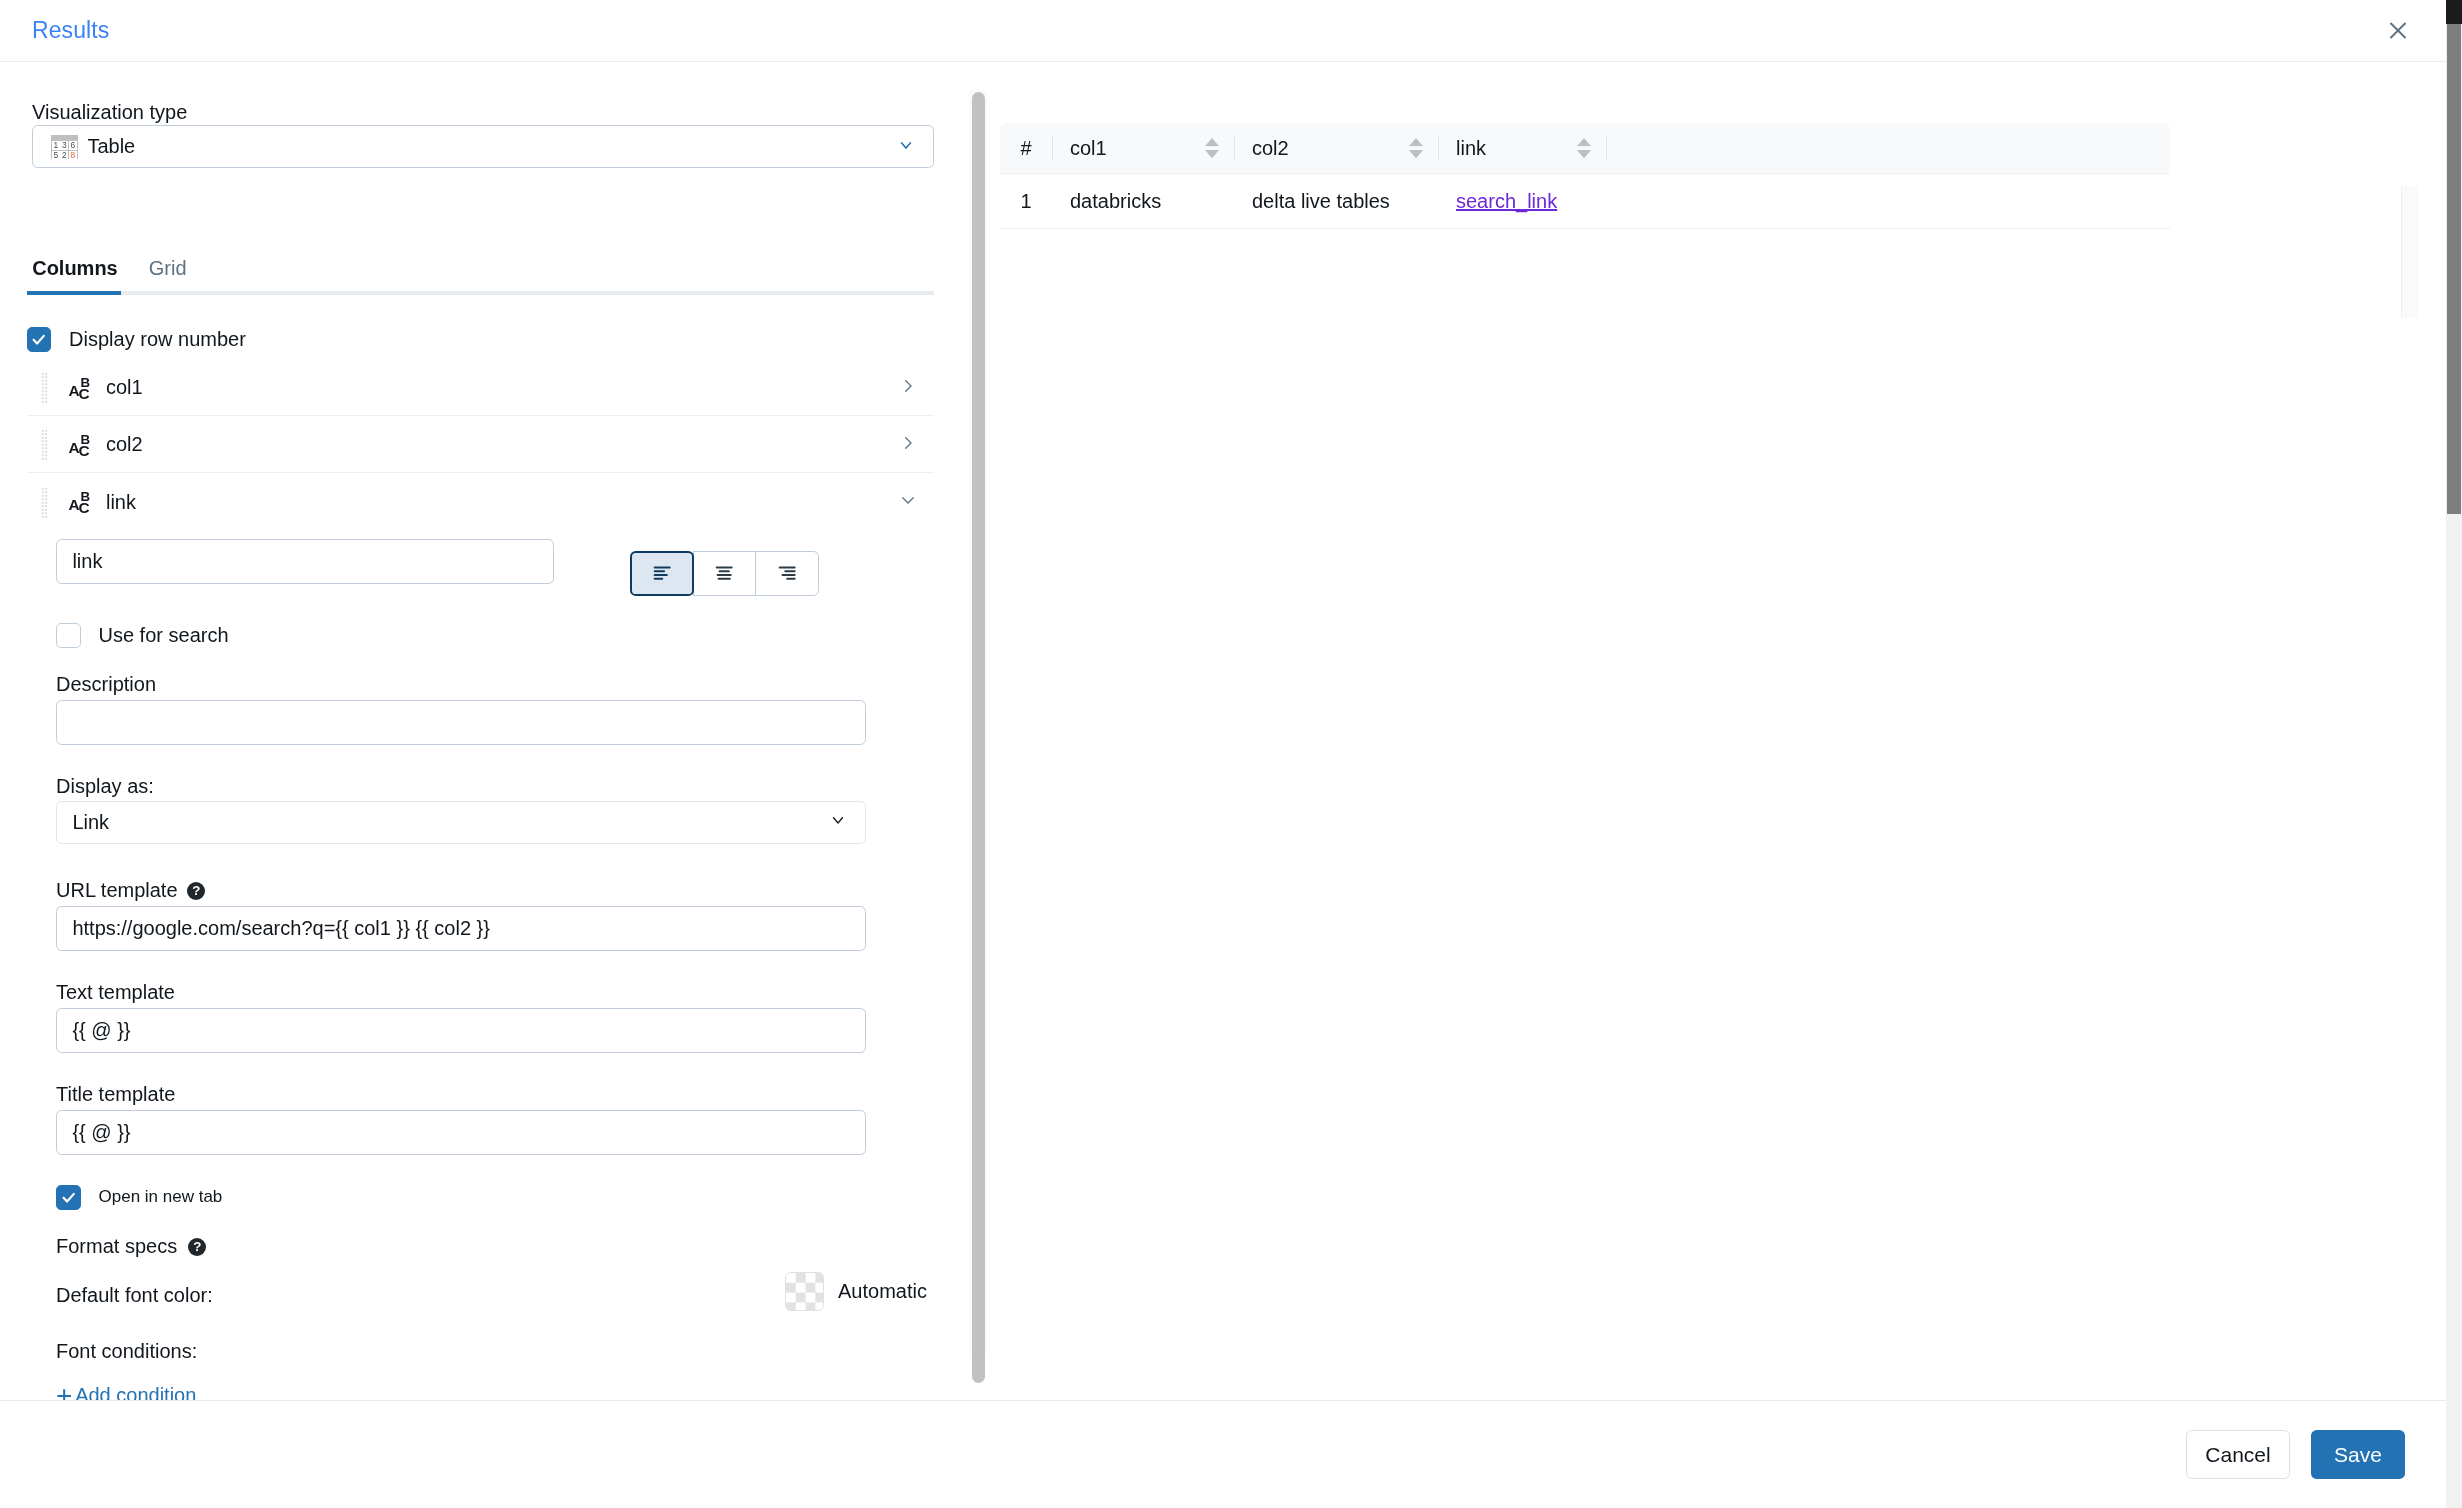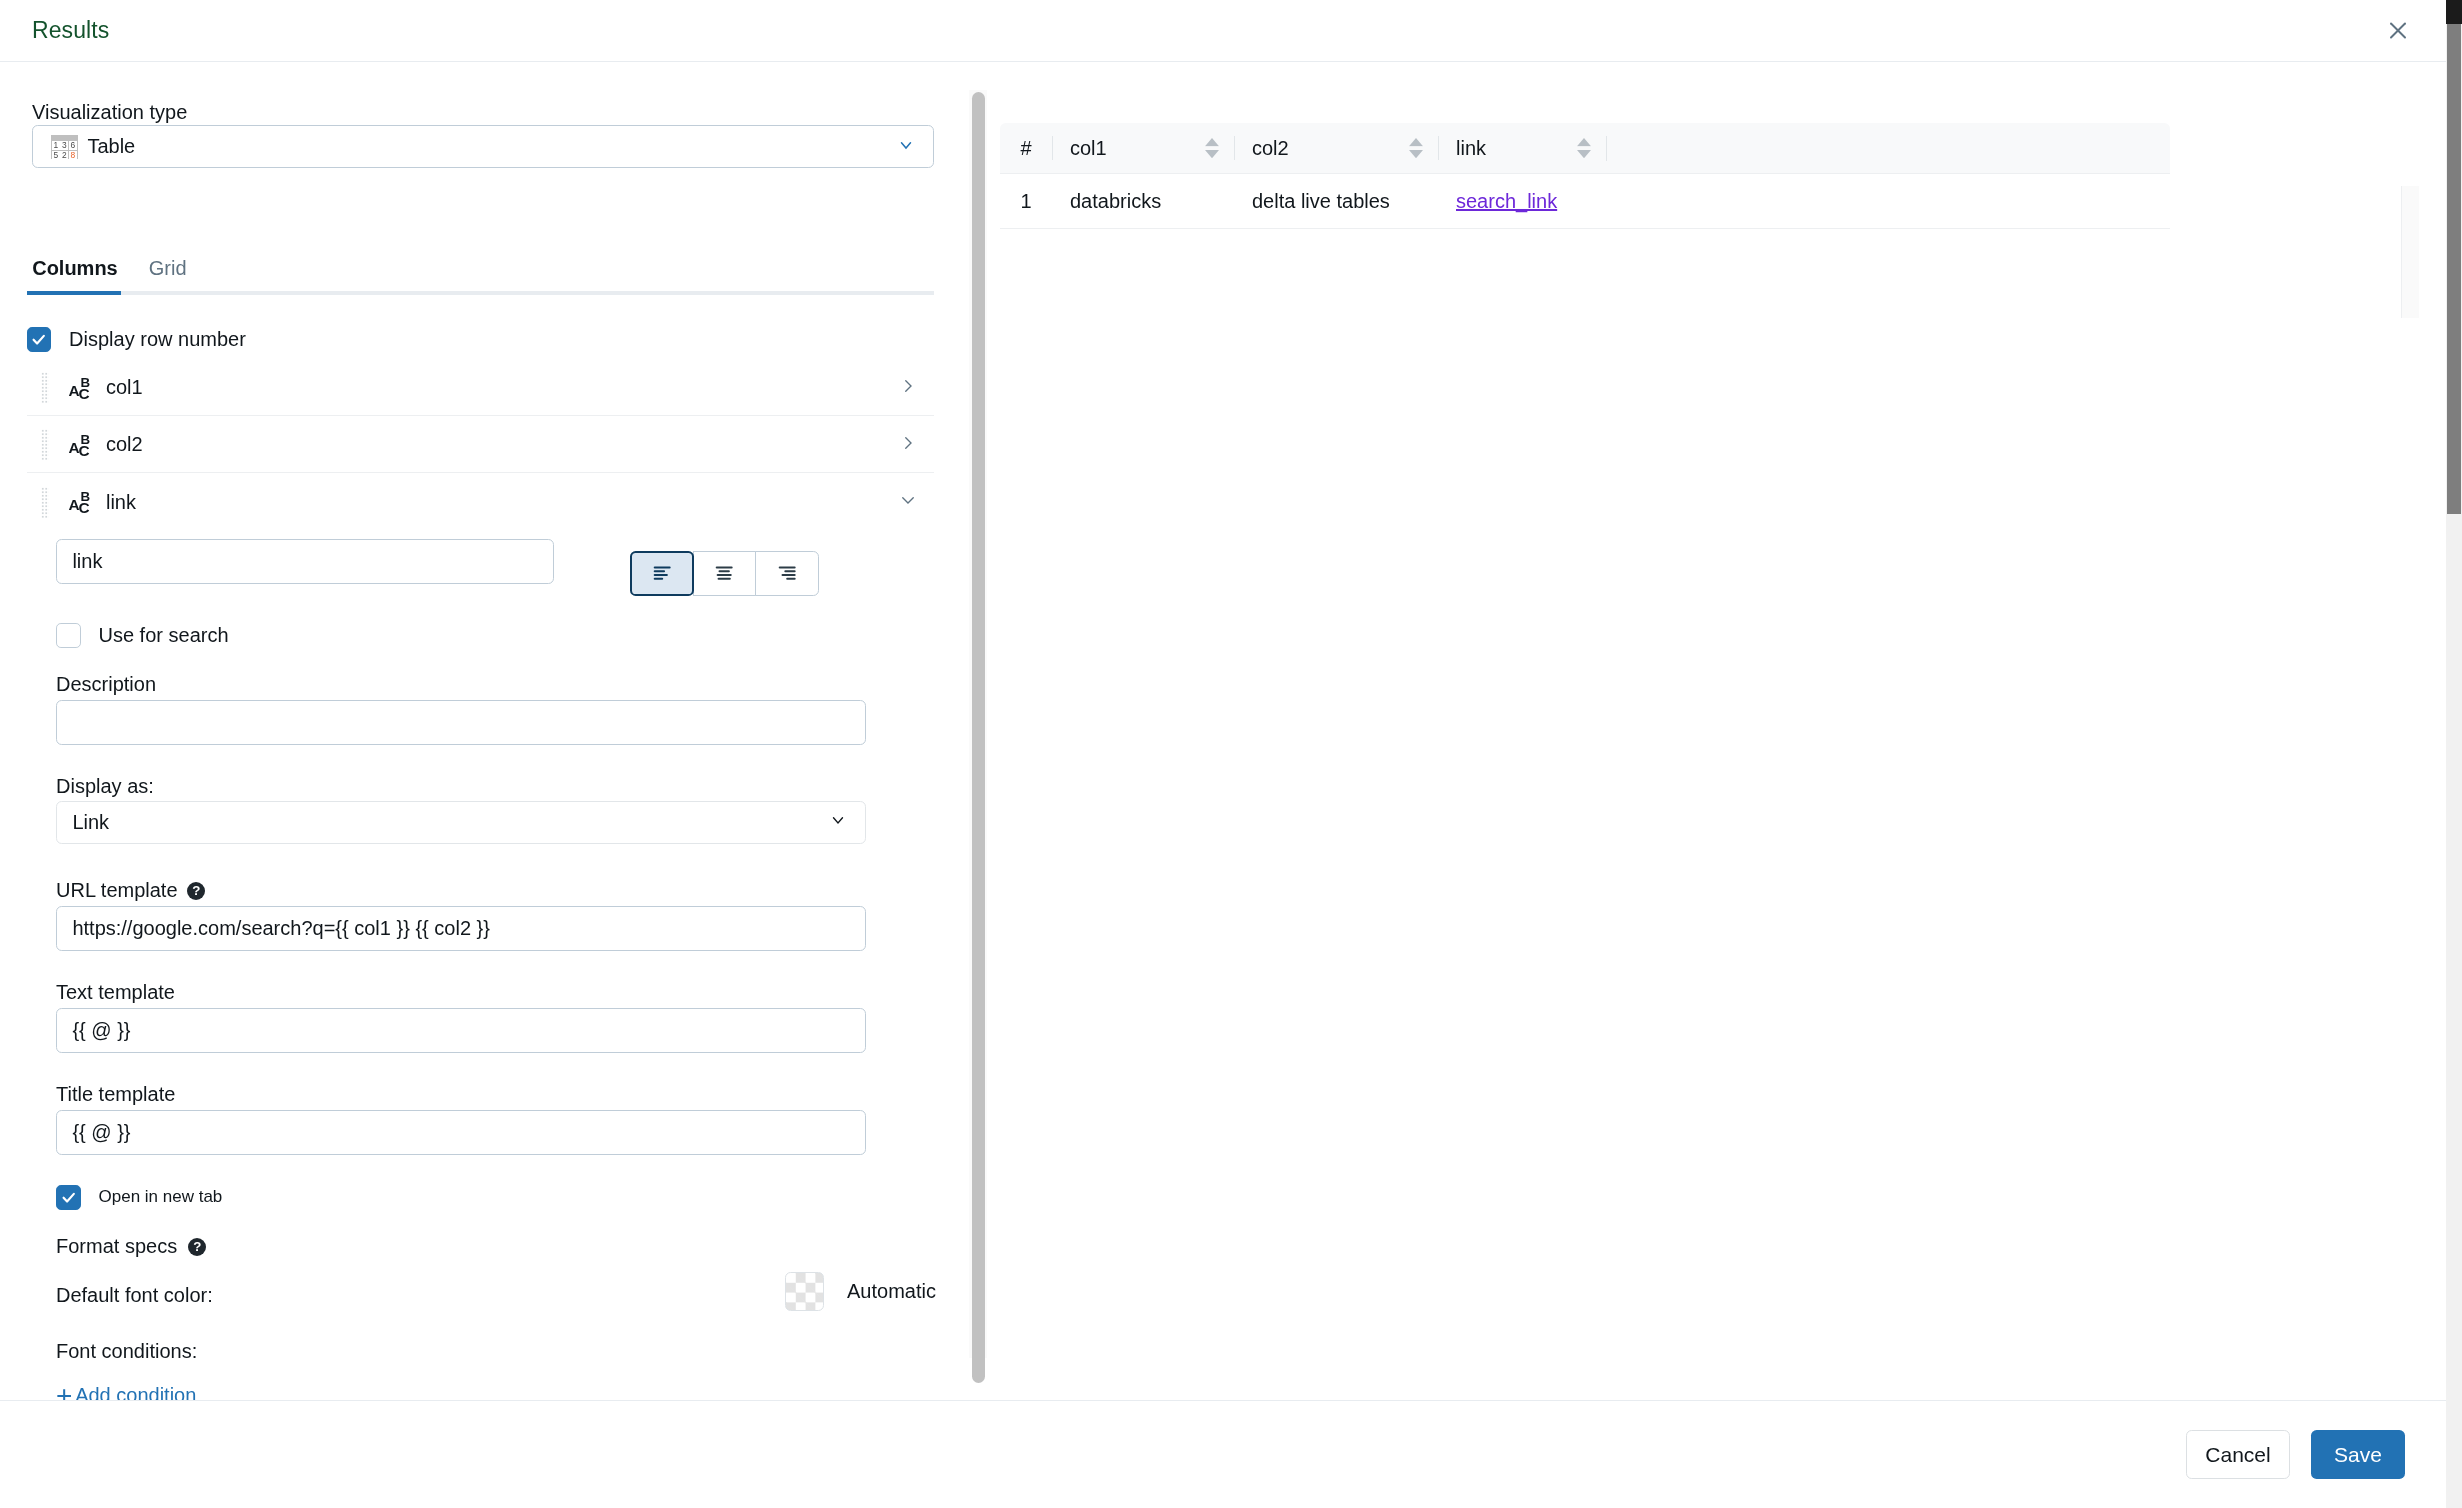--- a/index.html
+++ b/index.html
@@ -11,21 +11,21 @@
     font-size:21px;
     overflow:hidden;
     position:relative;
   }
   
   #dialog-header{
     position:absolute; left:0; top:0; width:2446px; height:62px;
     border-bottom:1.4px solid #E8ECF0;
     display:flex; align-items:center;
   }
-  #dialog-title{ margin-left:32px; font-size:23px; color:#14532d; letter-spacing:0.1px;}
+  #dialog-title{ margin-left:32px; font-size:23px; color:#3b82f6; letter-spacing:0.1px;}
   #close-btn{
     position:absolute; right:29px; top:50%; transform:translateY(-50%);
     width:39px; height:39px; display:flex; align-items:center; justify-content:center;
     color:#5F7281; cursor:pointer;
   }
   
   #dialog-body{
     position:absolute; left:0; top:63px; width:2240px; bottom:108px;
   }
   #left-panel{
@@ -147,21 +147,21 @@
   #title-tpl-input{
     left:56px; top:1047px; width:810px; height:45px;
     border:1.4px solid #C0CDD8; border-radius:5.6px; background:#fff;
     display:flex; align-items:center; padding-left:15.4px; font-size:20px;
   }
   #open-new-tab{ left:56px; top:1122px; display:flex; align-items:center; cursor:pointer;}
   #open-new-tab .lbl{ margin-left:18px; font-size:17px;}
 
   #format-specs-label{ left:56px; top:1172px; display:flex; align-items:center; gap:11.2px;}
   #default-font-color-label{ left:56px; top:1221px;}
-  #color-swatch-wrap{ left:785px; top:1209px; display:flex; align-items:center; cursor:pointer;gap:9px;}
+  #color-swatch-wrap{ left:785px; top:1209px; display:flex; align-items:center; cursor:pointer;}
   #color-swatch{
     width:39px; height:39px; border-radius:5.6px; border:1.4px solid #DDE2E6;
     background-image:
       linear-gradient(45deg,#E2E2E2 25%,transparent 25%,transparent 75%,#E2E2E2 75%),
       linear-gradient(45deg,#E2E2E2 25%,transparent 25%,transparent 75%,#E2E2E2 75%);
     background-size:19.6px 19.6px; background-position:0 0,9.8px 9.8px; background-color:#fff;
   }
   #color-swatch-label{ margin-left:14px; font-size:20px;}
   #font-conditions-label{ left:56px; top:1277px;}
   #add-condition{ left:56px; top:1321px; display:flex; align-items:center;

